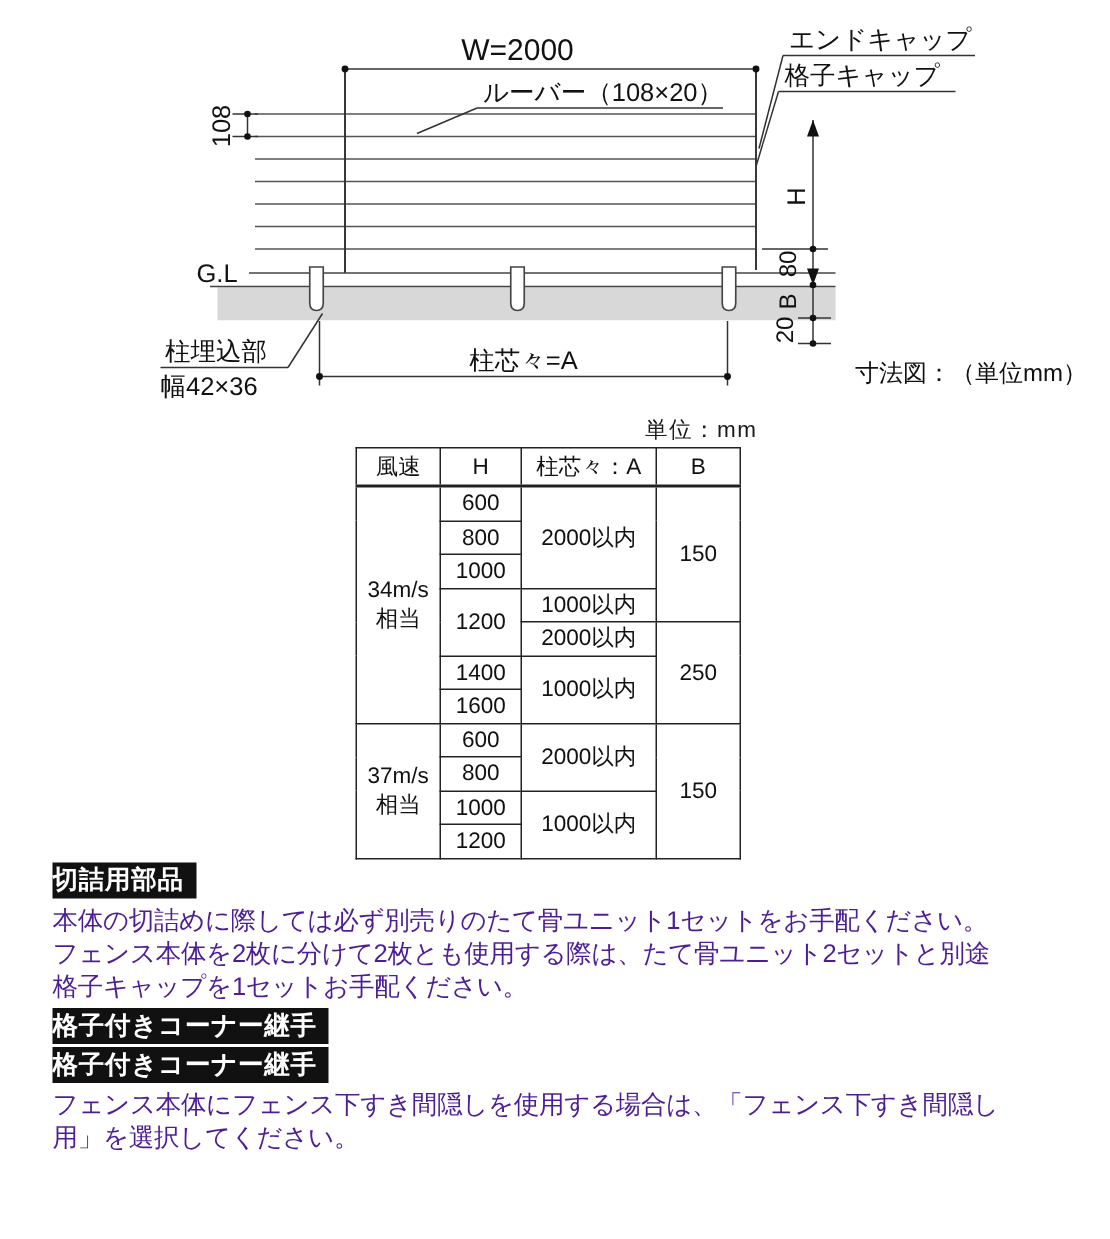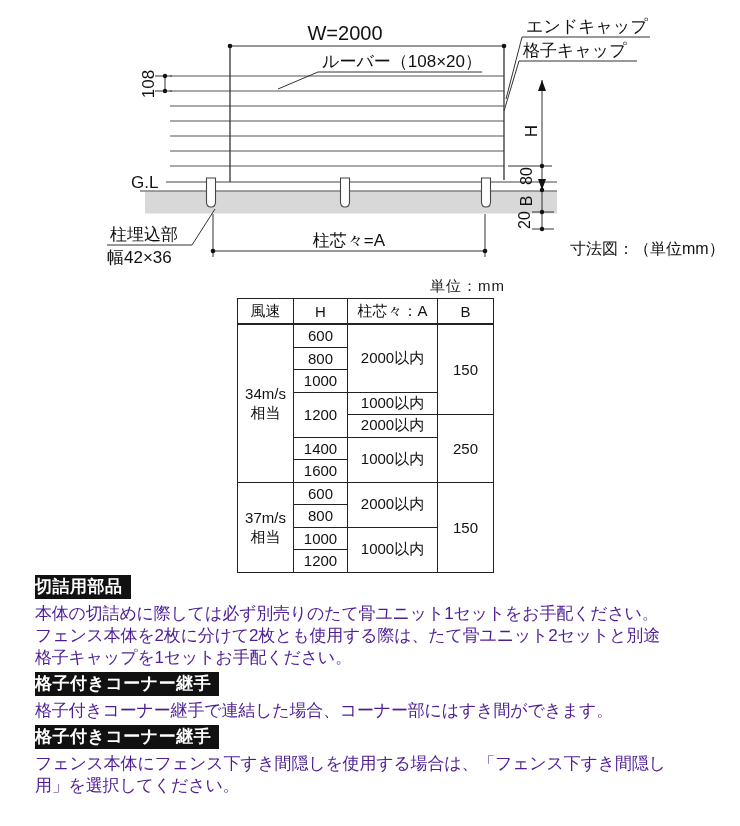--- a/index.html
+++ b/index.html
@@ -217,21 +217,20 @@
 
   <div id="notes">
 
     <div>
       <span class="sec-title">切詰用部品</span>
       <div class="sec-body">本体の切詰めに際しては必ず別売りのたて骨ユニット1セットをお手配ください。フェンス本体を2枚に分けて2枚とも使用する際は、たて骨ユニット2セットと別途格子キャップを1セットお手配ください。</div>
     </div>
 
     <div>
       <span class="sec-title">格子付きコーナー継手</span>
-      <div class="sec-body">格子付きコーナー継手で連結した場合、コーナー部にはすき間ができます。</div>
     </div>
 
     <div>
       <span class="sec-title">格子付きコーナー継手</span>
       <div class="sec-body">フェンス本体にフェンス下すき間隠しを使用する場合は、「フェンス下すき間隠し用」を選択してください。</div>
     </div>
   </div>
 
 </div>
 

